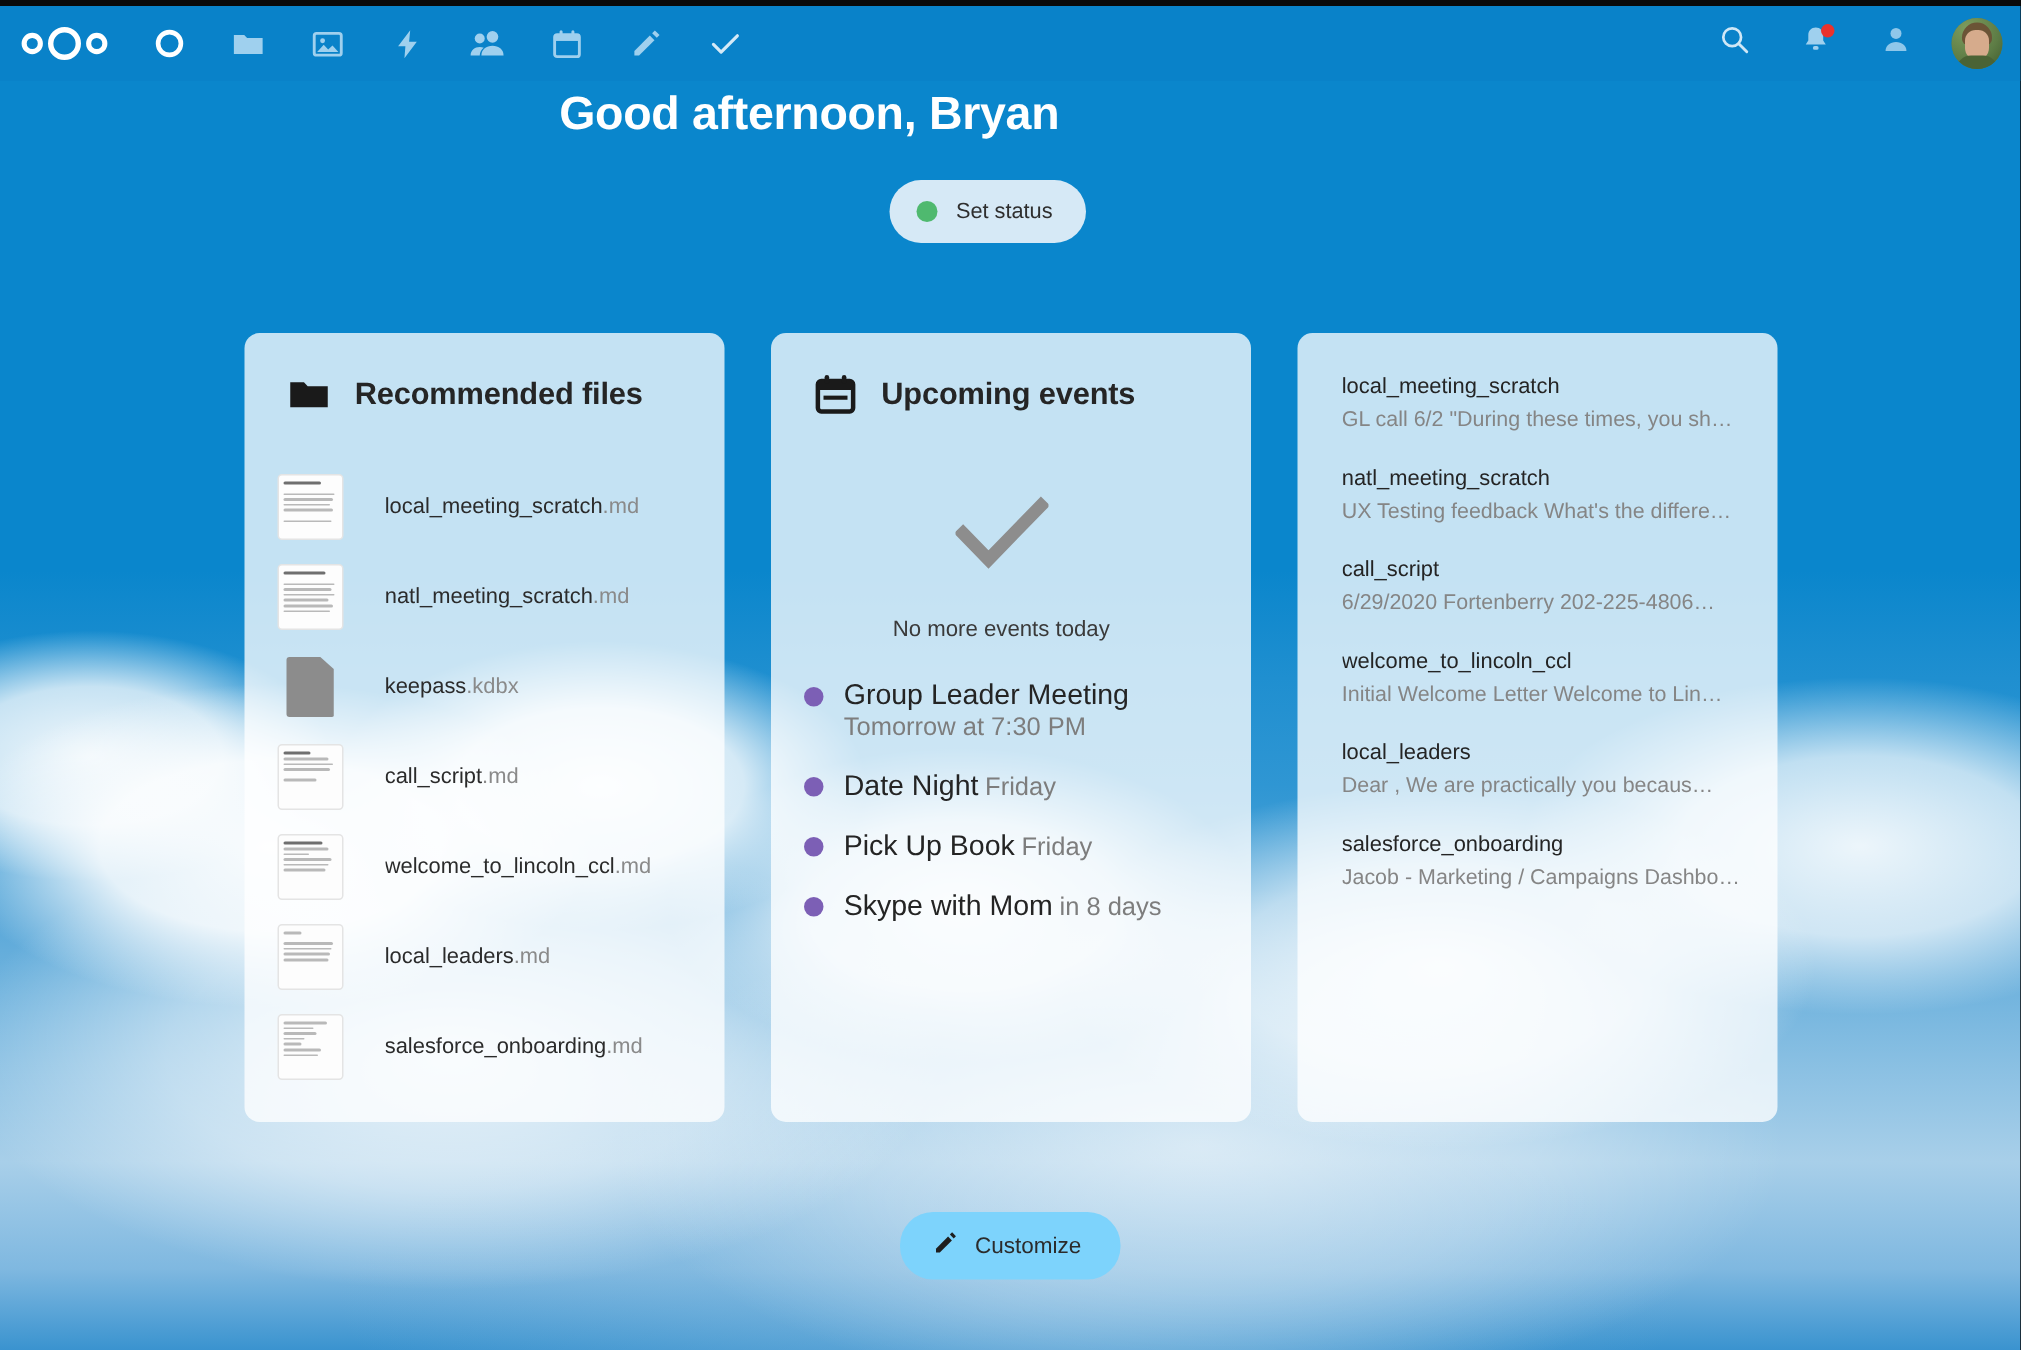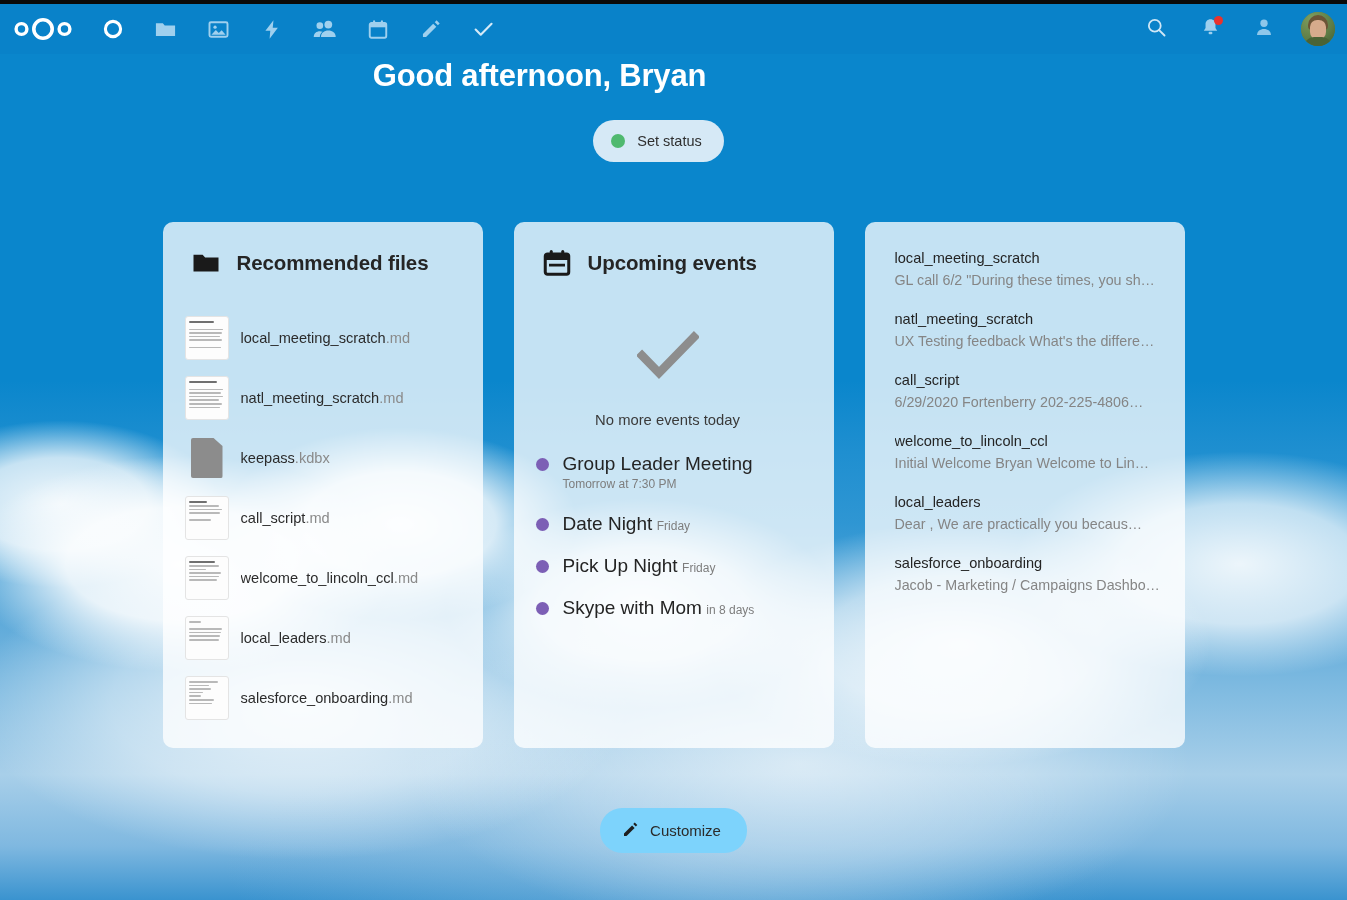--- a/index.html
+++ b/index.html
@@ -234,21 +234,21 @@
     font-size: 20.5px;
     font-weight: bold;
     color: #252525;
     letter-spacing: -0.1px;
   }
 
   
   .file-row {
     display: flex;
     align-items: center;
-    gap: 12px;
+    gap: 28px;
     padding: 0 14px 0 22px;
     height: 60px;
     cursor: pointer;
   }
 
   .file-thumb {
     width: 44px; height: 44px;
     flex: 0 0 auto;
     background: #fdfdfd;
     border-radius: 3px;
@@ -326,21 +326,21 @@
   .event-text { min-width: 0; }
   .event-title {
     font-size: 19px;
     color: #242424;
     line-height: 19px;
     white-space: nowrap;
     overflow: hidden;
     text-overflow: ellipsis;
   }
   .event-sub {
-    font-size: 12px;
+    font-size: 17px;
     color: #7d7d7d;
     line-height: 21px;
     white-space: nowrap;
     overflow: hidden;
     text-overflow: ellipsis;
   }
 
   
   .note-row {
     padding: 0 8px 0 30px;
@@ -663,21 +663,21 @@
       <div class="event-row">
         <span class="event-dot"></span>
         <span class="event-text">
           <span class="event-title">Date Night</span>
           <span class="event-sub">Friday</span>
         </span>
       </div>
       <div class="event-row">
         <span class="event-dot"></span>
         <span class="event-text">
-          <span class="event-title">Pick Up Night</span>
+          <span class="event-title">Pick Up Book</span>
           <span class="event-sub">Friday</span>
         </span>
       </div>
       <div class="event-row">
         <span class="event-dot"></span>
         <span class="event-text">
           <span class="event-title">Skype with Mom</span>
           <span class="event-sub">in 8 days</span>
         </span>
       </div>
@@ -694,21 +694,21 @@
       <div class="note-row">
         <div class="note-title">natl_meeting_scratch</div>
         <div class="note-snippet">UX Testing feedback    What's the differe…</div>
       </div>
       <div class="note-row">
         <div class="note-title">call_script</div>
         <div class="note-snippet">6/29/2020    Fortenberry 202-225-4806…</div>
       </div>
       <div class="note-row">
         <div class="note-title">welcome_to_lincoln_ccl</div>
-        <div class="note-snippet">Initial Welcome Bryan    Welcome to Lin…</div>
+        <div class="note-snippet">Initial Welcome Letter    Welcome to Lin…</div>
       </div>
       <div class="note-row">
         <div class="note-title">local_leaders</div>
         <div class="note-snippet">Dear ,      We are practically you becaus…</div>
       </div>
       <div class="note-row">
         <div class="note-title">salesforce_onboarding</div>
         <div class="note-snippet">Jacob - Marketing / Campaigns    Dashbo…</div>
       </div>
     </div>

